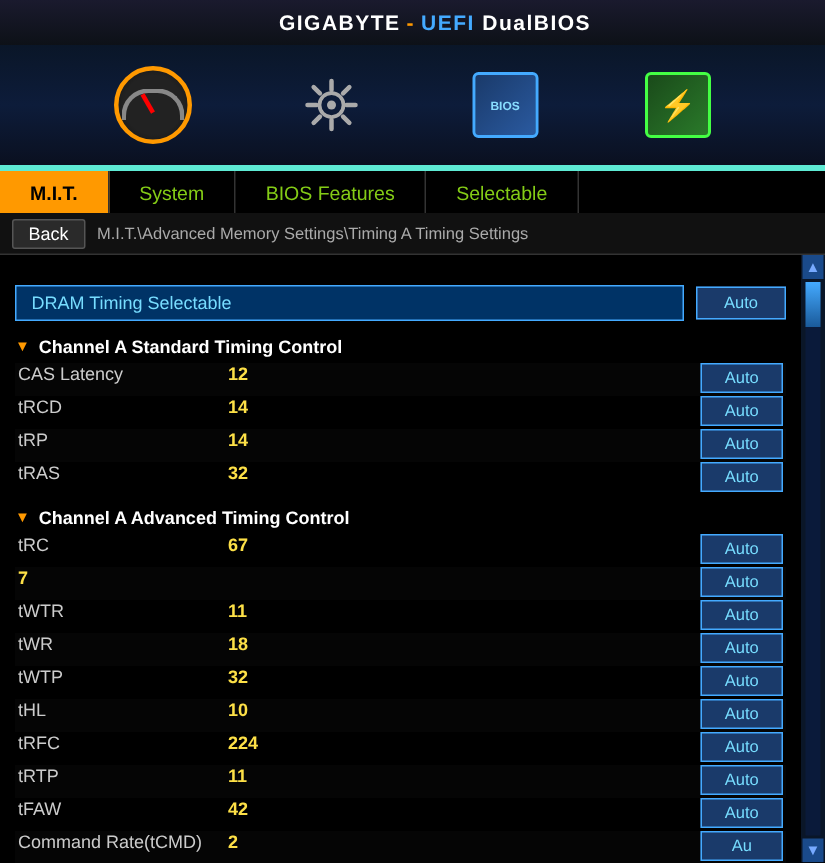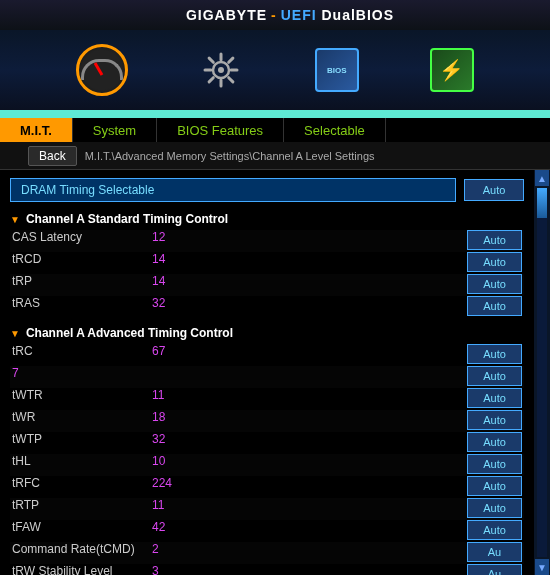--- a/index.html
+++ b/index.html
@@ -125,21 +125,21 @@
       font-size: 20px;
       color: #afa;
     }
 
     
     .tab-bar {
       height: 32px;
       display: flex;
       align-items: stretch;
       background: #000;
-      border-top: 8px solid #5eead4;
+      border-top: 4px solid #5eead4;
     }
     .tab-item {
       padding: 0 20px;
       display: flex;
       align-items: center;
       font-size: 13px;
       cursor: pointer;
       color: #84cc16;
       border-right: 1px solid #333;
     }
@@ -160,38 +160,37 @@
       border-bottom: 1px solid #333;
     }
     .back-btn {
       background: #2a2a2a;
       border: 1px solid #555;
       color: #fff;
       padding: 2px 10px;
       font-size: 12px;
       cursor: pointer;
       border-radius: 2px;
-      margin-left: 20px;
     }
     .breadcrumb-text {
       font-size: 11px;
       color: #aaa;
     }
 
     
     .main-content {
       background: #000;
       display: flex;
       height: calc(575px - 30px - 80px - 32px - 28px);
       overflow: hidden;
     }
 
     .content-area {
       flex: 1;
-      padding: 8px 10px;
+      padding: 20px 10px;
       overflow-y: auto;
       overflow-x: hidden;
     }
 
     
     .dram-row {
       display: flex;
       align-items: center;
       margin-bottom: 10px;
       gap: 8px;
@@ -250,24 +249,25 @@
     .timing-row:nth-child(odd) {
       background: rgba(255,255,255,0.02);
     }
     .timing-label {
       color: #ccc;
       font-size: 12px;
       width: 140px;
       flex-shrink: 0;
     }
     .timing-value {
-      color: #d946ef;
+      color: #fde047;
       font-size: 12px;
       width: 50px;
       text-align: left;
+      font-weight: bold;
     }
     .timing-spacer {
       flex: 1;
     }
 
     
     .scrollbar-area {
       width: 16px;
       background: #0a1628;
       display: flex;
@@ -357,21 +357,21 @@
   <div class="tab-item">
     <span>BIOS Features</span>
   </div>
   <div class="tab-item">
     <span>Selectable</span>
   </div>
 </div>
 
 <div class="breadcrumb-bar">
   <button class="back-btn">Back</button>
-  <span class="breadcrumb-text">M.I.T.\Advanced Memory Settings\Channel A Level Settings</span>
+  <span class="breadcrumb-text">M.I.T.\Advanced Memory Settings\Timing A Timing Settings</span>
 </div>
 
 <div class="main-content">
   <div class="content-area">
 
     <div class="dram-row">
       <div class="dram-label">DRAM Timing Selectable</div>
       <div class="auto-btn">Auto</div>
     </div>
 

